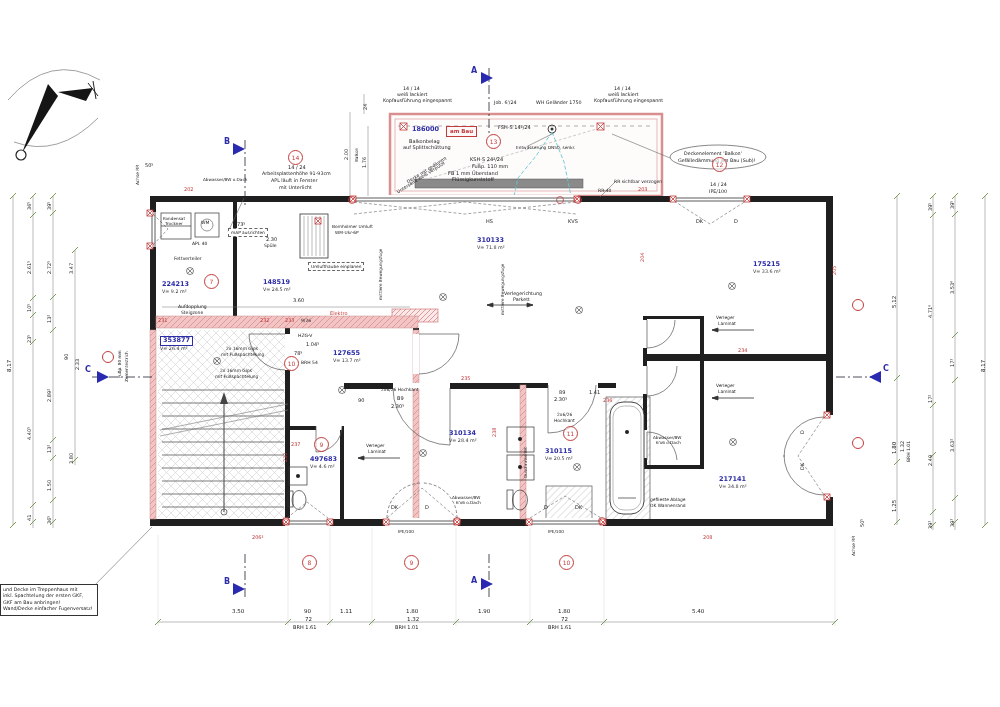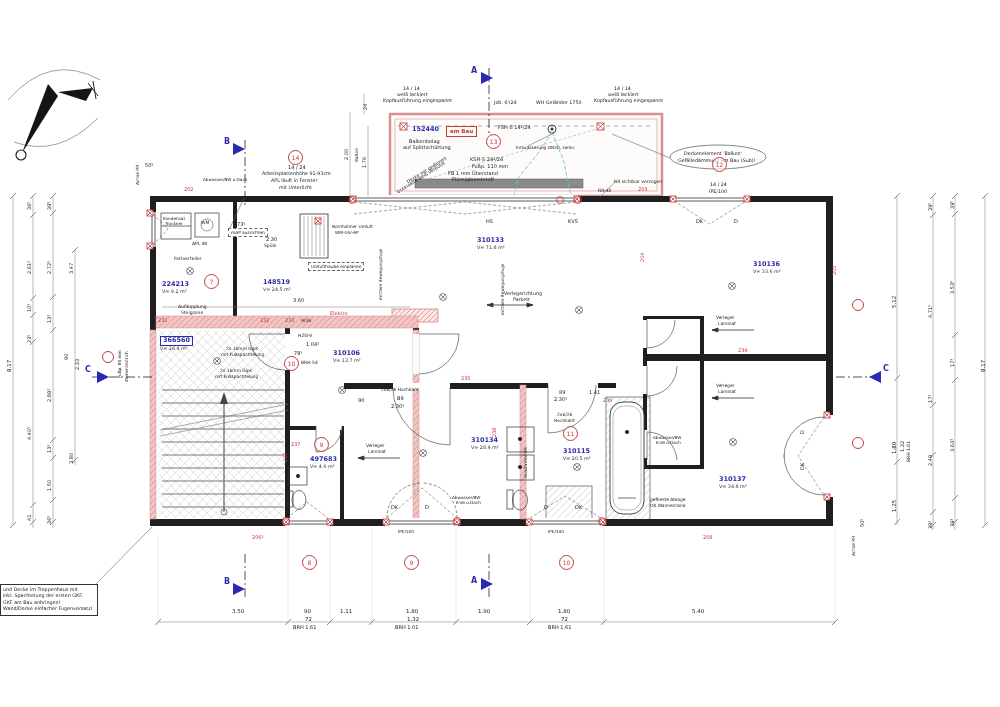--- a/index.html
+++ b/index.html
@@ -514,49 +514,49 @@
       </div>
       <div class="room" style="left: 263px; top: 279px;">
         <div class="num">148519</div>
         <div class="vol">V= 24.5 m²</div>
       </div>
       <div class="room" style="left: 477px; top: 237px;">
         <div class="num">310133</div>
         <div class="vol">V= 71.8 m²</div>
       </div>
       <div class="room" style="left: 753px; top: 261px;">
-        <div class="num">310136</div>
+        <div class="num">175215</div>
         <div class="vol">V= 33.6 m²</div>
       </div>
       <div class="room hl" style="left: 160px; top: 336px;">
-        <div class="num">366560</div>
+        <div class="num">353877</div>
         <div class="vol">V= 26.4 m²</div>
       </div>
       <div class="room" style="left: 333px; top: 350px;">
-        <div class="num">310106</div>
+        <div class="num">127655</div>
         <div class="vol">V= 13.7 m²</div>
       </div>
       <div class="room" style="left: 310px; top: 456px;">
         <div class="num">497683</div>
         <div class="vol">V= 4.6 m²</div>
       </div>
-      <div class="room" style="left: 471px; top: 430px; margin-top: 7px;">
+      <div class="room" style="left: 449px; top: 430px;">
         <div class="num">310134</div>
         <div class="vol">V= 28.4 m²</div>
       </div>
-      <div class="room" style="left: 545px; top: 448px; margin-left: 18px;">
+      <div class="room" style="left: 545px; top: 448px;">
         <div class="num">310115</div>
         <div class="vol">V= 20.5 m²</div>
       </div>
       <div class="room" style="left: 719px; top: 476px;">
-        <div class="num">310137</div>
+        <div class="num">217141</div>
         <div class="vol">V= 34.8 m²</div>
       </div>
       <div class="room" style="left: 412px; top: 126px;">
-        <div class="num">152440</div>
+        <div class="num">186000</div>
       </div>
     </div>
 <div id="markers">
       <div class="marker" style="left: 288px; top: 150px;">14</div>
       <div class="marker" style="left: 486px; top: 134px;">13</div>
       <div class="marker" style="left: 712px; top: 157px;">12</div>
       <div class="marker" style="left: 204px; top: 274px;">7</div>
       <div class="marker" style="left: 284px; top: 356px;">10</div>
       <div class="marker" style="left: 563px; top: 426px;">11</div>
       <div class="marker" style="left: 314px; top: 437px;">9</div>

